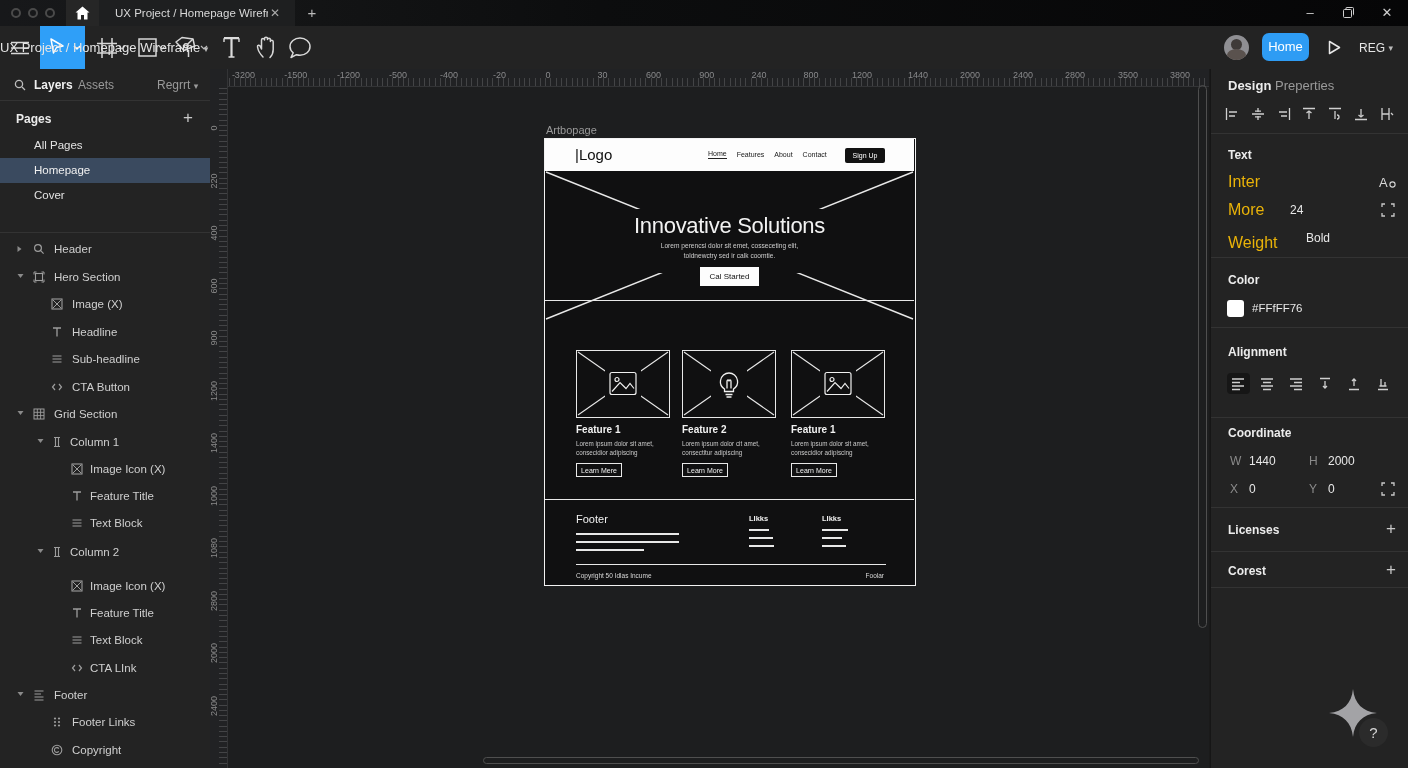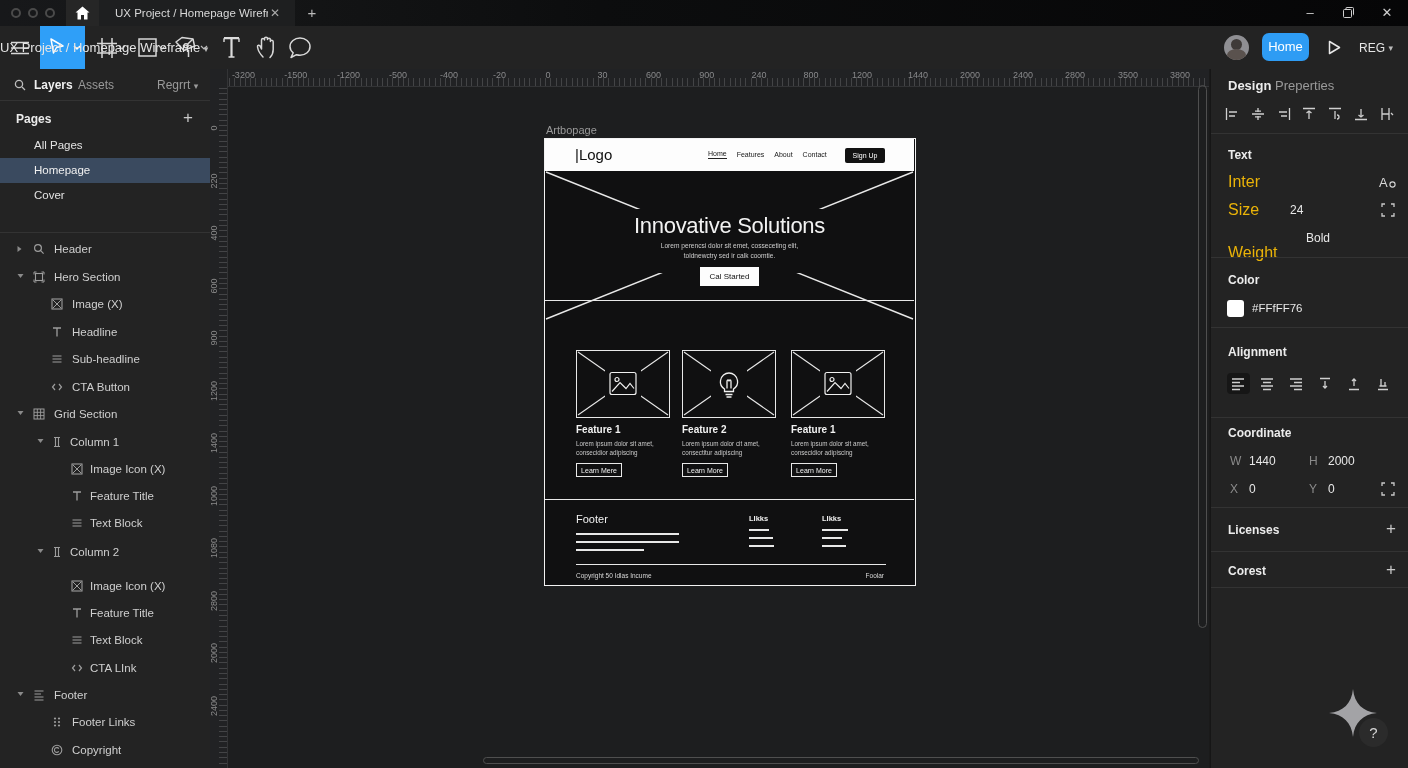--- a/index.html
+++ b/index.html
@@ -519,23 +519,23 @@
         <svg class="abs" style="left:168.8px; top:38px;" width="14" height="14" viewBox="0 0 14 14">
           <g fill="none" stroke="#cfcfcf" stroke-width="1.3">
             <path d="M2 1 V13 M9 1 V13 M2 7 H9 M11 6 L13 8"></path>
           </g>
         </svg>
       </div>
   <div class="rp-div" style="top:64px;"></div>
 
   <div class="rp-h" style="top:86px;">Text</div>
   <div class="rp-l" style="top:113px;">Inter</div>
-  <div class="rp-l" style="top:141px;">Size</div>
+  <div class="rp-l" style="top:141px;">More</div>
   <div class="rp-v" style="left:79px; top:141px;">24</div>
-  <div class="rp-l" style="top:184px;">Weight</div>
+  <div class="rp-l" style="top:174px;">Weight</div>
   <div class="rp-v" style="left:95px; top:169px;">Bold</div>
   <svg class="abs" style="left:168px; top:107px;" width="18" height="13" viewBox="0 0 18 13">
         <text x="0" y="11" fill="#d8d8d8" font-size="13" font-family="Liberation Sans">A</text>
         <circle cx="13.5" cy="8.5" r="2.6" fill="none" stroke="#d8d8d8" stroke-width="1.1"></circle>
       </svg>
   <svg class="abs" style="left:170px; top:134px;" width="14" height="14" viewBox="0 0 14 14">
         <path d="M1 4 V1 H4 M10 1 H13 V4 M13 10 V13 H10 M4 13 H1 V10" fill="none" stroke="#c9c9c9" stroke-width="1.3"></path>
       </svg>
   <div class="rp-div" style="top:188px;"></div>
 

